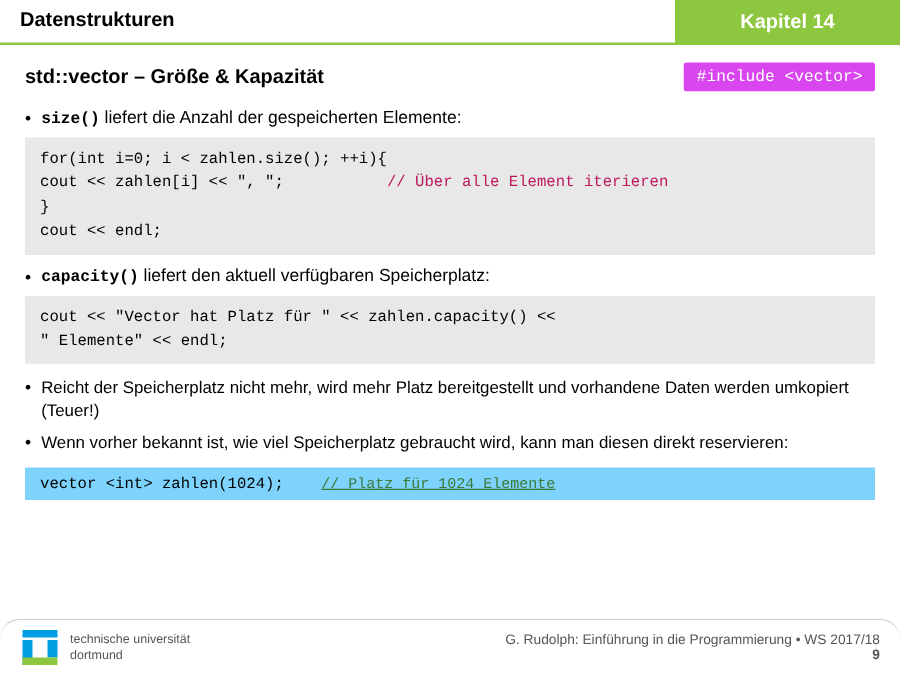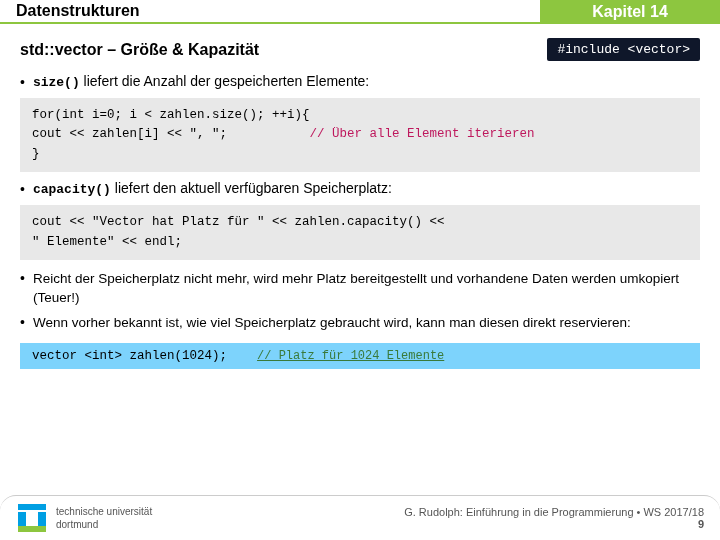--- a/index.html
+++ b/index.html
@@ -9,21 +9,21 @@
       font-family: Arial, sans-serif;
       font-size: 14px;
       background: #fff;
       overflow: hidden;
     }
 
     
     .header {
       display: flex;
       align-items: stretch;
-      height: 24px;
+      height: 36px;
     }
     .header-title {
       background: #fff;
       color: #000;
       font-size: 16px;
       font-weight: bold;
       padding: 0 16px;
       display: flex;
       align-items: center;
       flex: 1;
@@ -54,21 +54,21 @@
       margin-bottom: 12px;
     }
     .subtitle {
       font-size: 16px;
       font-weight: bold;
       color: #000;
     }
     .include-box {
       font-family: 'Courier New', monospace;
       font-size: 13px;
-      background: #0f172a;
+      background: #d946ef;
       color: #fff;
       padding: 4px 10px;
       border-radius: 2px;
     }
 
     
     .bullet-item {
       display: flex;
       align-items: flex-start;
       margin-bottom: 8px;
@@ -207,20 +207,21 @@
     </span>
   </div>
 
   <div class="code-block">
     <div><span>for(int i=0; i &lt; zahlen.size(); ++i){</span></div>
     <div>
       <span>    cout &lt;&lt; zahlen[i] &lt;&lt; ", ";</span>
       <span class="code-comment">&nbsp;&nbsp;&nbsp;&nbsp;&nbsp;&nbsp;&nbsp;&nbsp;&nbsp;&nbsp;<span>// Über alle Element iterieren</span></span>
     </div>
     <div><span>}</span></div>
+    <div><span>cout &lt;&lt; endl;</span></div>
   </div>
 
   <div class="bullet-item">
     <span class="bullet-dot">•</span>
     <span class="bullet-text">
       <span class="inline-code">capacity()</span><span> liefert den aktuell verfügbaren Speicherplatz:</span>
     </span>
   </div>
 
   <div class="code-block">

